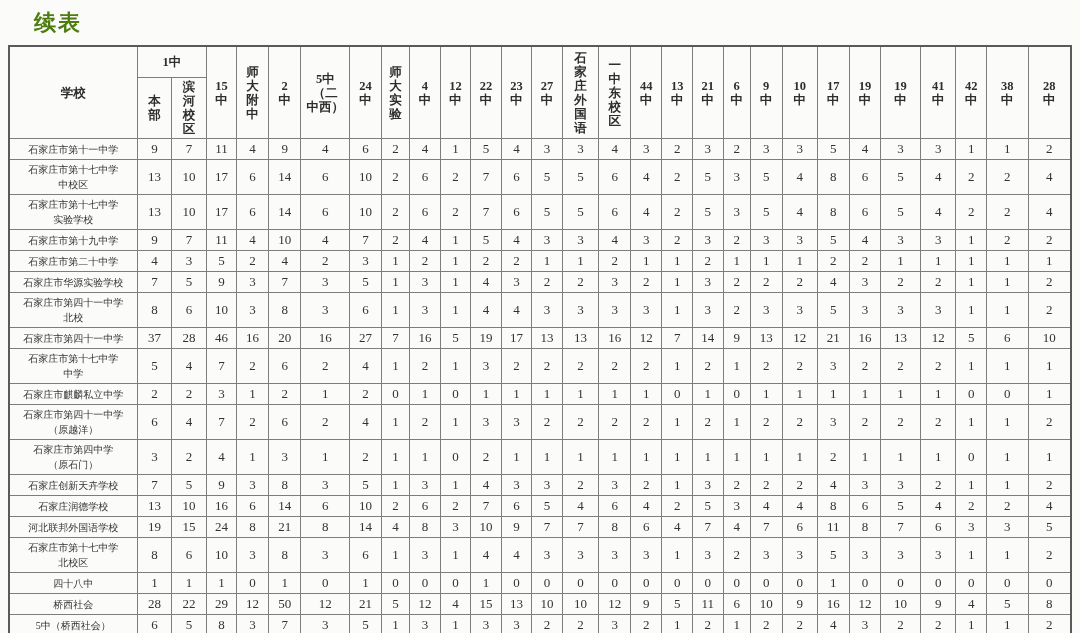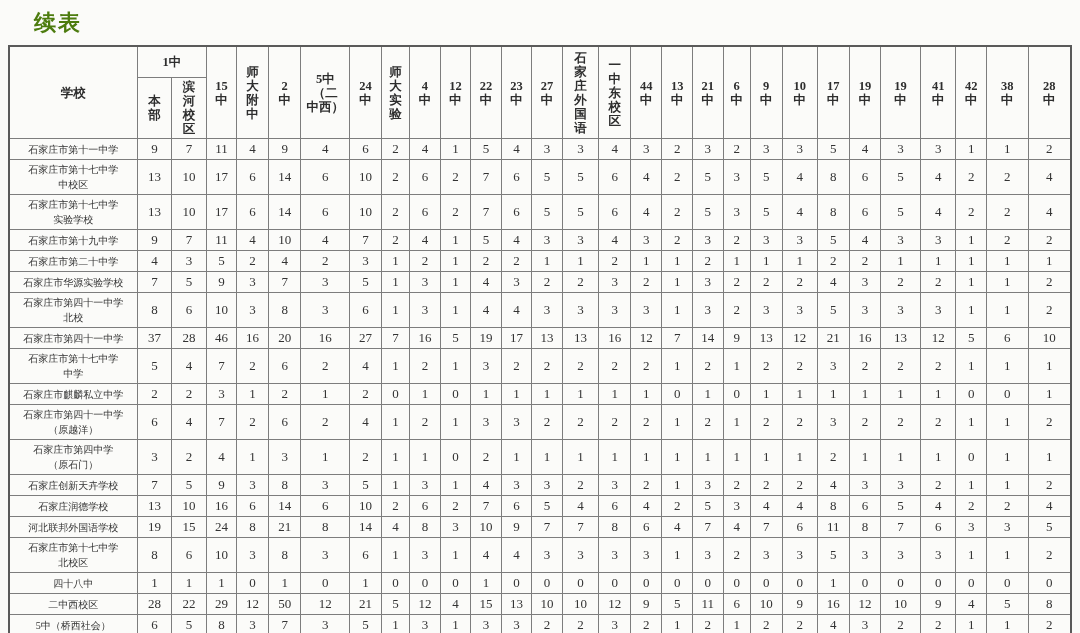--- a/index.html
+++ b/index.html
@@ -678,21 +678,21 @@
           <td>0</td>
           <td>1</td>
           <td>0</td>
           <td>0</td>
           <td>0</td>
           <td>0</td>
           <td>0</td>
           <td>0</td>
         </tr>
         <tr>
-          <td class="school">二中西校区</td>
+          <td class="school">桥西社会</td>
           <td>28</td>
           <td>22</td>
           <td>29</td>
           <td>12</td>
           <td>50</td>
           <td>12</td>
           <td>21</td>
           <td>5</td>
           <td>12</td>
           <td>4</td>

